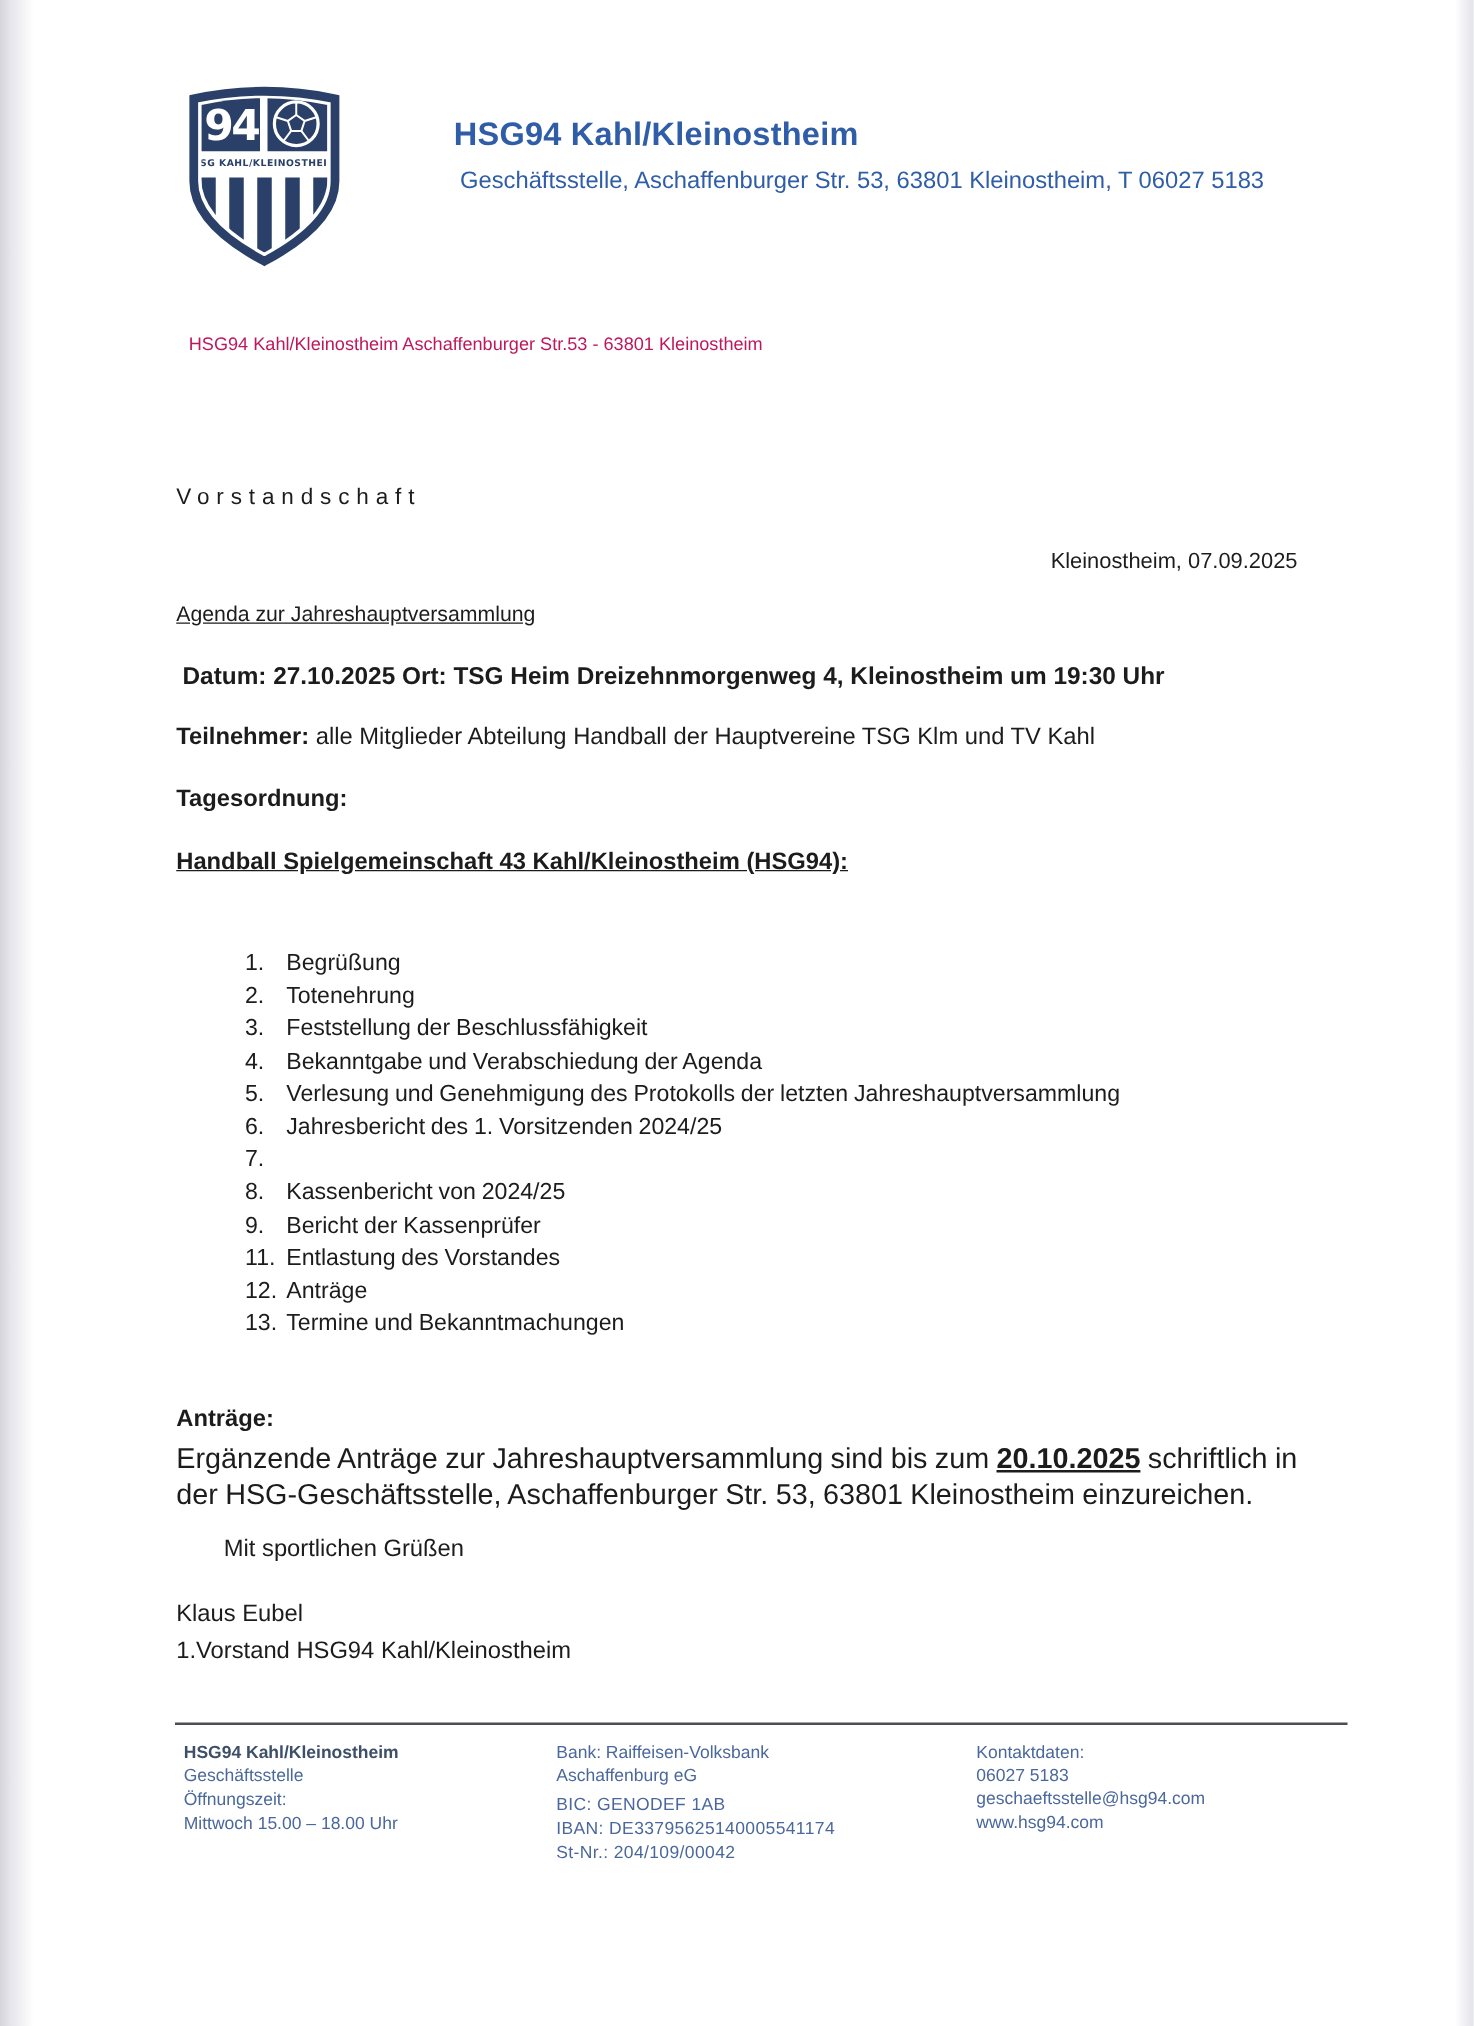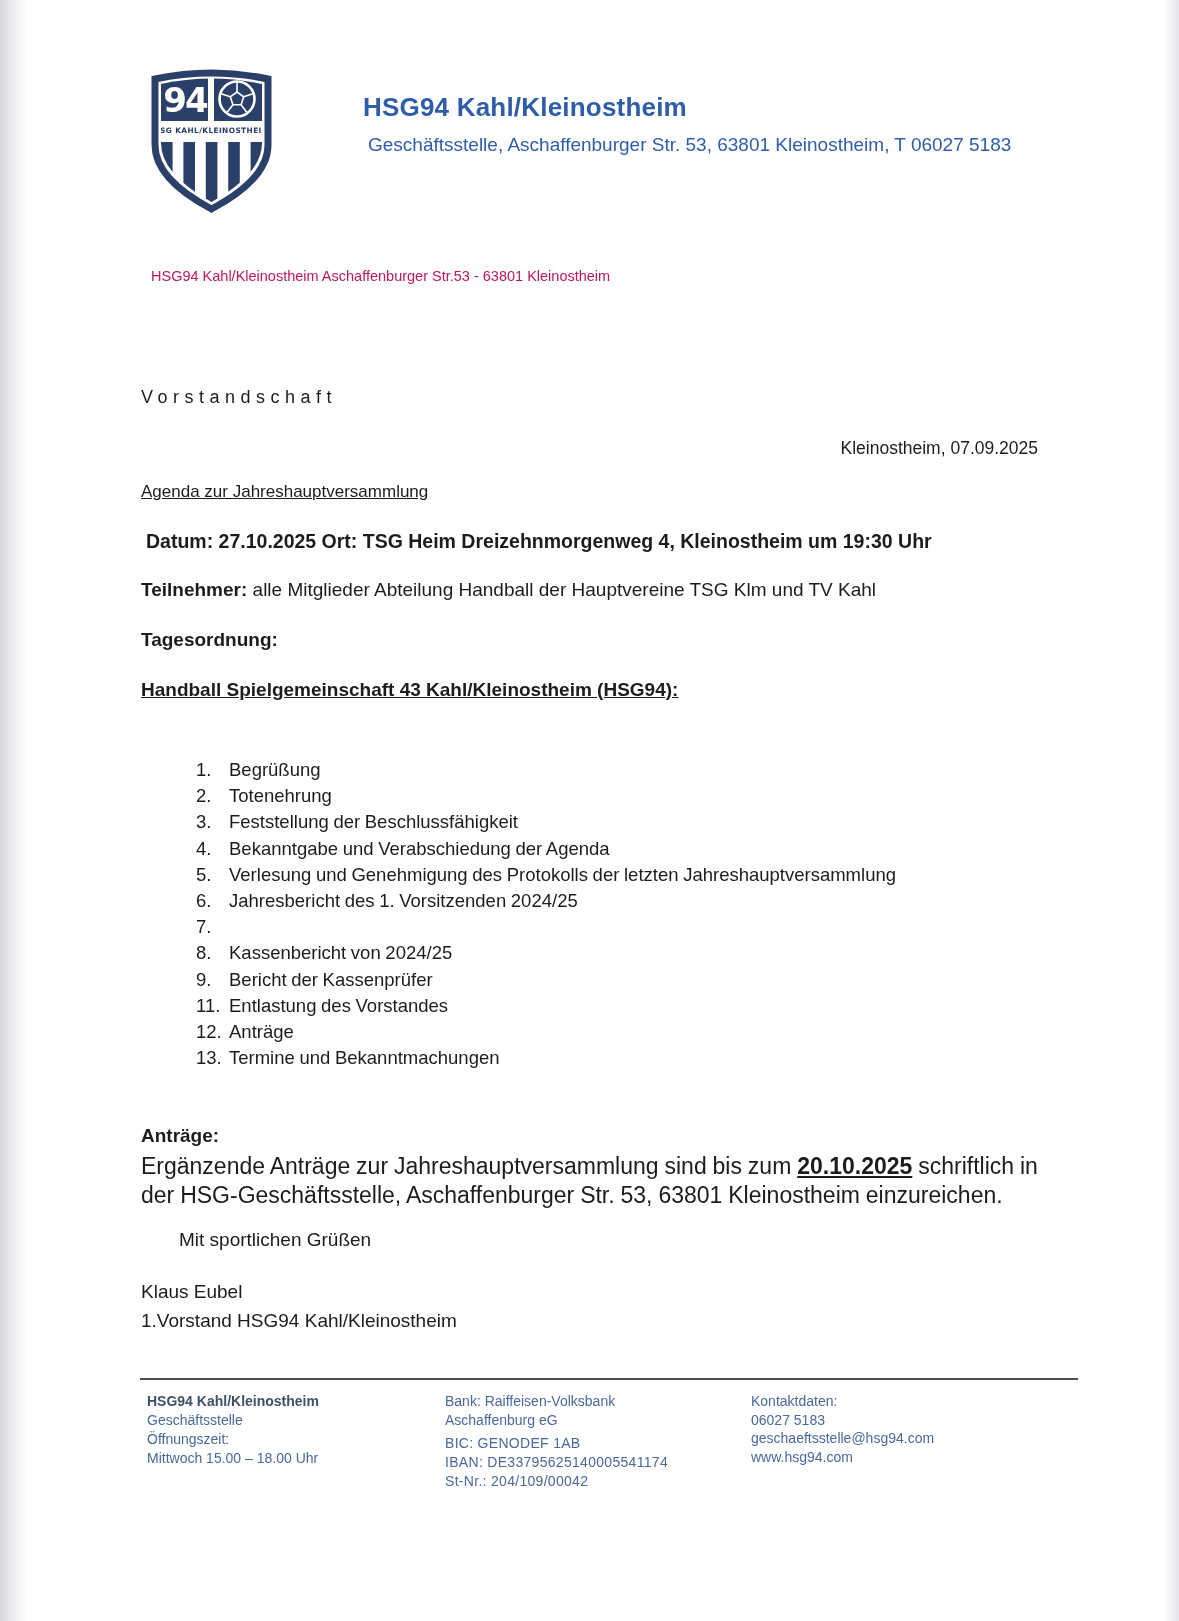--- a/index.html
+++ b/index.html
@@ -35,21 +35,21 @@
   .antraege-text{left:141px;top:1152px;width:915px;font-size:23px;line-height:28.5px;word-spacing:-.5px;}
   .antraege-text .deadline{font-weight:bold;text-decoration:underline;}
   .salutation{left:141px;top:1229px;font-size:19px;margin-left:38px;}
   .sig-name{left:141px;top:1281px;font-size:19px;}
   .sig-role{left:141px;top:1310px;font-size:19px;}
   
   .divider{left:140px;top:1378px;width:938px;height:2px;background:#4e4e52;}
   .footer-col{top:1392px;font-size:14px;line-height:19px;color:#4a689c;}
   .fcol1{left:147px;}
   .fcol2{left:445px;}
-  .fcol3{left:751px;line-height:18.5px;}
+  .fcol3{left:781px;line-height:18.5px;}
   .fcol1 div:first-child{font-weight:bold;color:#3e5068;}
   .fcol2 div:nth-child(3){margin-top:4px;}
   .fcol2 div:nth-child(3),.fcol2 div:nth-child(4),.fcol2 div:nth-child(5){letter-spacing:.3px;}
 </style>
 </head>
 <body>
 
 <div class="edge-left"></div>
 <div class="edge-right"></div>
 

